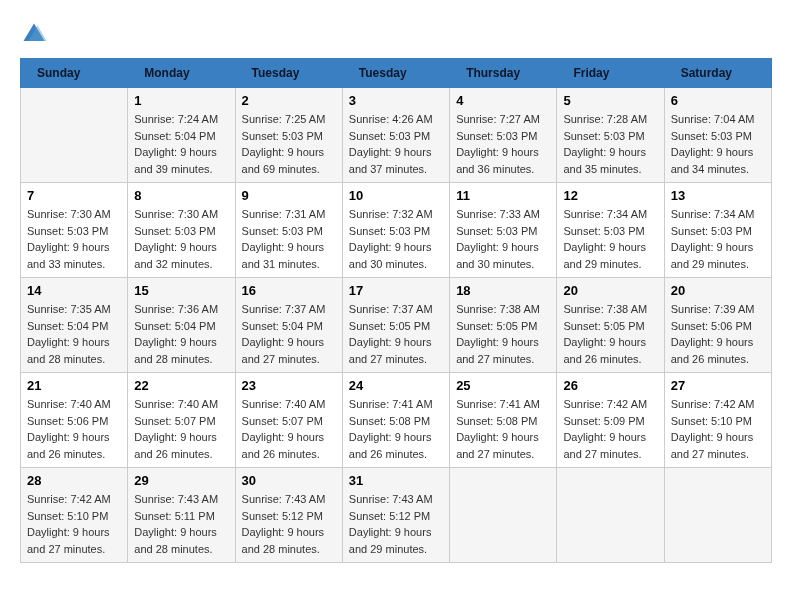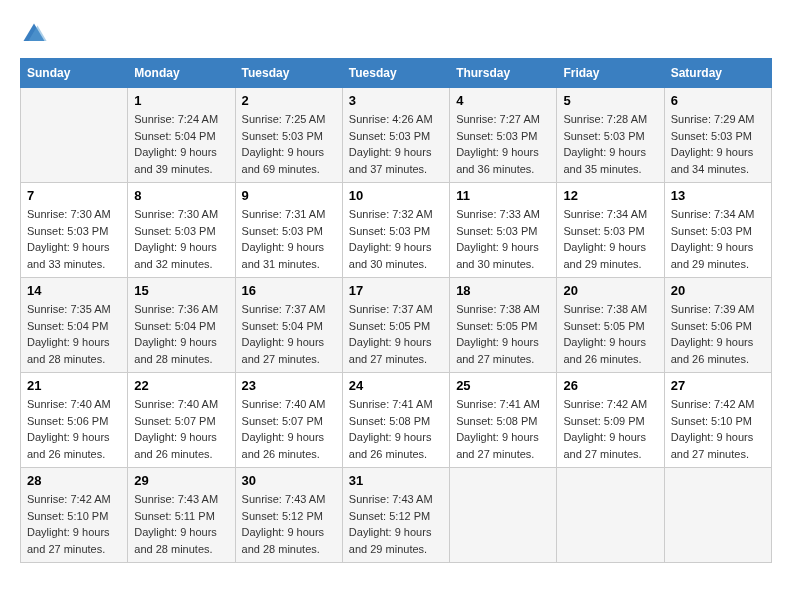--- a/index.html
+++ b/index.html
@@ -44,22 +44,22 @@
       font-size: 15px;
       color: #333;
     }
     table {
       width: 100%;
       border-collapse: collapse;
       font-size: 11px;
     }
     thead tr th {
       background: #3a7fc1;
-      color: #ffffff;
-      padding: 7px 6px;
+      color: #0f172a;
+      padding: 7px 16px;
       font-size: 12px;
       font-weight: bold;
       text-align: left;
       border: 1px solid #3a7fc1;
     }
     tbody tr td {
       border: 1px solid #ccc;
       vertical-align: top;
       padding: 5px 6px;
       height: 90px;
@@ -136,21 +136,21 @@
         <td>
           <span class="day-num">4</span>
           <div class="day-info"><span>Sunrise: 7:27 AM</span><br><span>Sunset: 5:03 PM</span><br><span>Daylight: 9 hours and 36 minutes.</span></div>
         </td>
         <td>
           <span class="day-num">5</span>
           <div class="day-info"><span>Sunrise: 7:28 AM</span><br><span>Sunset: 5:03 PM</span><br><span>Daylight: 9 hours and 35 minutes.</span></div>
         </td>
         <td>
           <span class="day-num">6</span>
-          <div class="day-info"><span>Sunrise: 7:29 AM</span><br><span>Sunset: 5:03 PM</span><br><span>Daylight: 9 hours and 34 minutes.</span></div>
+          <div class="day-info"><span>Sunrise: 7:04 AM</span><br><span>Sunset: 5:03 PM</span><br><span>Daylight: 9 hours and 34 minutes.</span></div>
         </td>
       </tr>
       <tr>
         <td>
           <span class="day-num">7</span>
           <div class="day-info"><span>Sunrise: 7:30 AM</span><br><span>Sunset: 5:03 PM</span><br><span>Daylight: 9 hours and 33 minutes.</span></div>
         </td>
         <td>
           <span class="day-num">8</span>
           <div class="day-info"><span>Sunrise: 7:30 AM</span><br><span>Sunset: 5:03 PM</span><br><span>Daylight: 9 hours and 32 minutes.</span></div>

